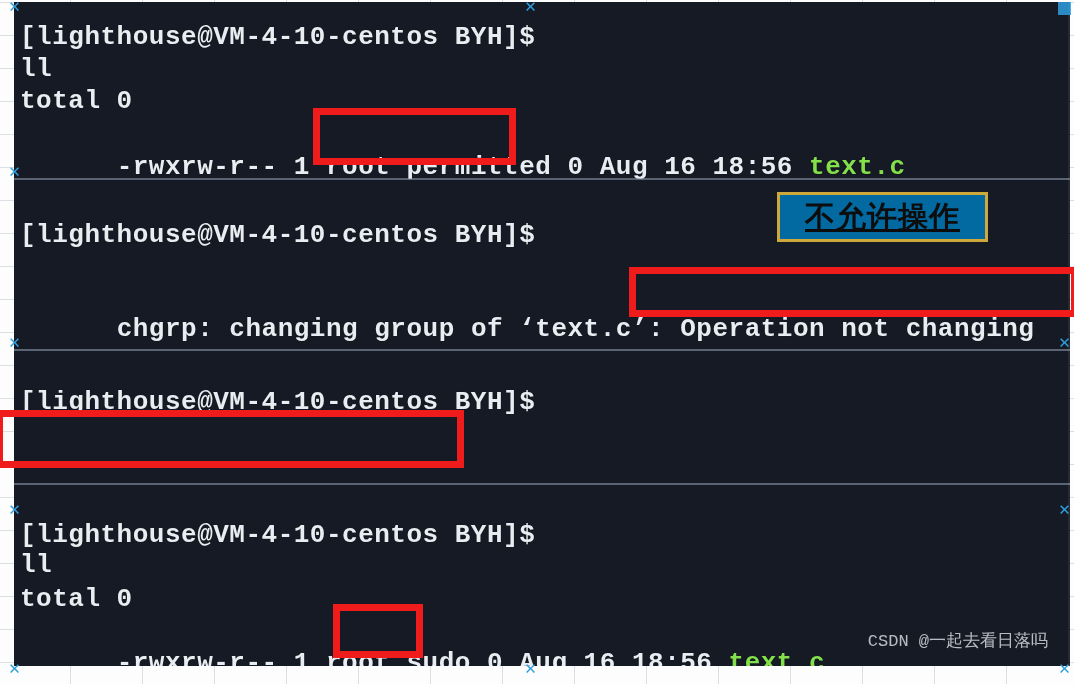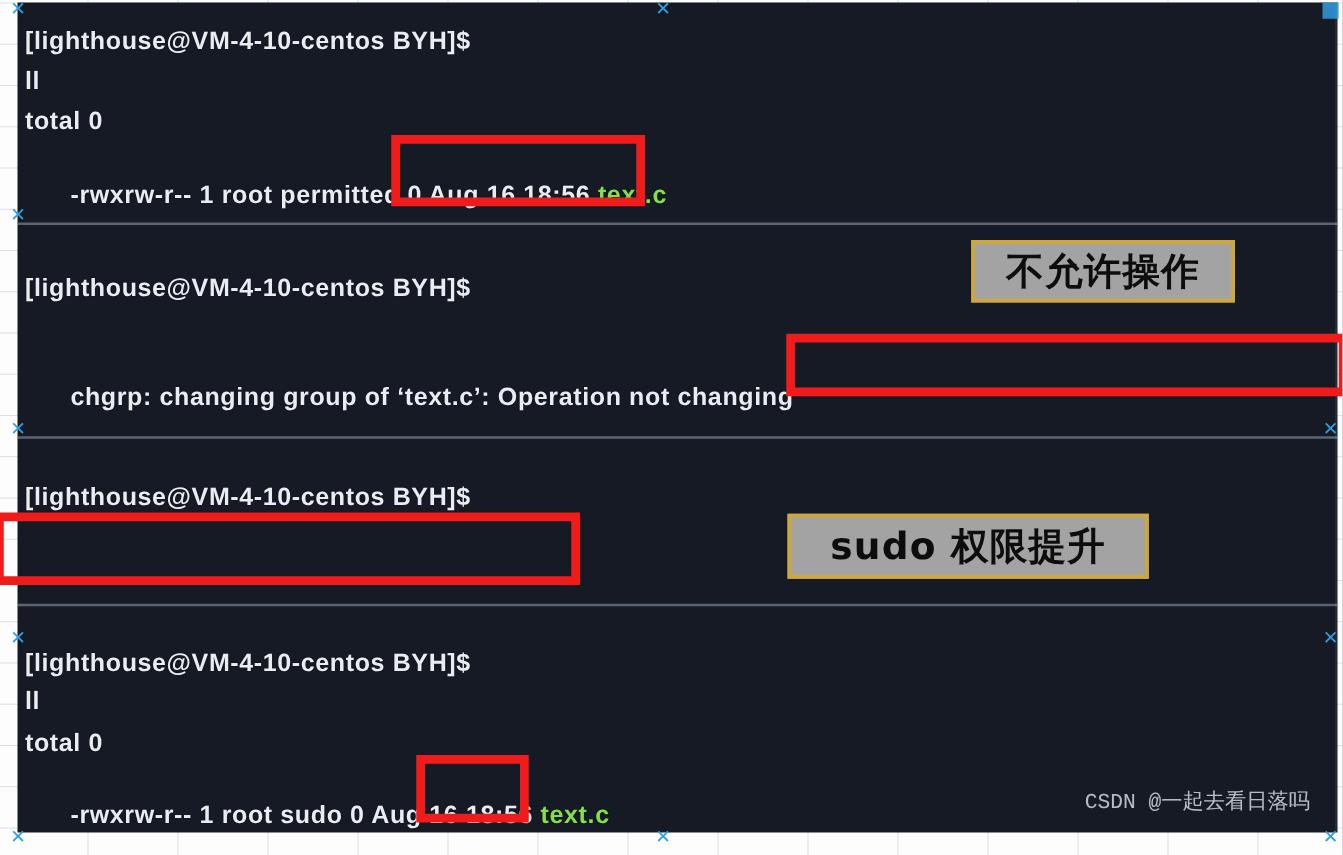--- a/index.html
+++ b/index.html
@@ -38,22 +38,22 @@
   }
   #terminal::after{ 
     content:""; position:absolute; top:0; right:0; width:2px; height:100%;
     background:rgba(255,255,255,.07);
   }
 
   .term-line {
     position:absolute;
     left:6px;
     color:#e9ecf1;
-    font-family:Liberation Sans, sans-serif;
-    font-size:20px;
+    font-family:Liberation Mono, monospace;
+    font-size:26px;
     font-weight:bold;
     letter-spacing:.5px;
     white-space:pre;
     text-shadow:0 0 1px rgba(0,0,0,.55);
   }
   .fname { color:#84e04a;text-align:right; }
 
   
   .separator {
     position:absolute; left:0; width:100%; height:2px;
@@ -63,29 +63,30 @@
   
   .redbox {
     position:absolute;
     border:7px solid #f01b1b;
     background:transparent;
   }
 
   
   .callout {
     position:absolute;
-    background:#a3a3a3;
+    background:#0369a1;
     border:3px solid #d8b martian;
     border:3px solid #cfa83c;
     color:#0d0d0d;
     font-family:"DejaVu Sans", sans-serif;
     font-size:30px;
     font-weight:bold;
     display:flex; align-items:center; justify-content:center;
     letter-spacing:1px;
+    text-decoration:underline;
   }
 
   
   .handle {
     position:absolute;
     width:13px; height:13px;
     color:#2f9fe0;
     font-size:15px;
     font-family:"DejaVu Sans", sans-serif;
     font-weight:bold;
@@ -158,21 +159,20 @@
   <div class="redbox" style="left:313px; top:108px; width:203px; height:57px;"></div>
 
   <div class="redbox" style="left:629px; top:267px; width:449px; height:50px;"></div>
 
   <div class="redbox" style="left:-4px; top:410px; width:468px; height:58px;"></div>
 
   <div class="redbox" style="left:333px; top:604px; width:90px; height:54px;"></div>
 
   <div class="callout" style="left:777px; top:192px; width:211px; height:50px;">不允许操作</div>
 
-  <div class="callout" style="left:630px; top:411px; width:289px; height:52px;">sudo 权限提升</div>
 
   <div class="handle" style="left:8px;    top:1px;">✕</div>
   <div class="handle" style="left:524px;  top:1px;">✕</div>
   <div class="corner-handle" style="left:1058px; top:2px;"></div>
 
   <div class="handle" style="left:8px;    top:166px;">✕</div>
   <div class="handle" style="left:8px;    top:337px;">✕</div>
   <div class="handle" style="left:1058px; top:337px;">✕</div>
   <div class="handle" style="left:8px;    top:504px;">✕</div>
   <div class="handle" style="left:1058px; top:504px;">✕</div>

